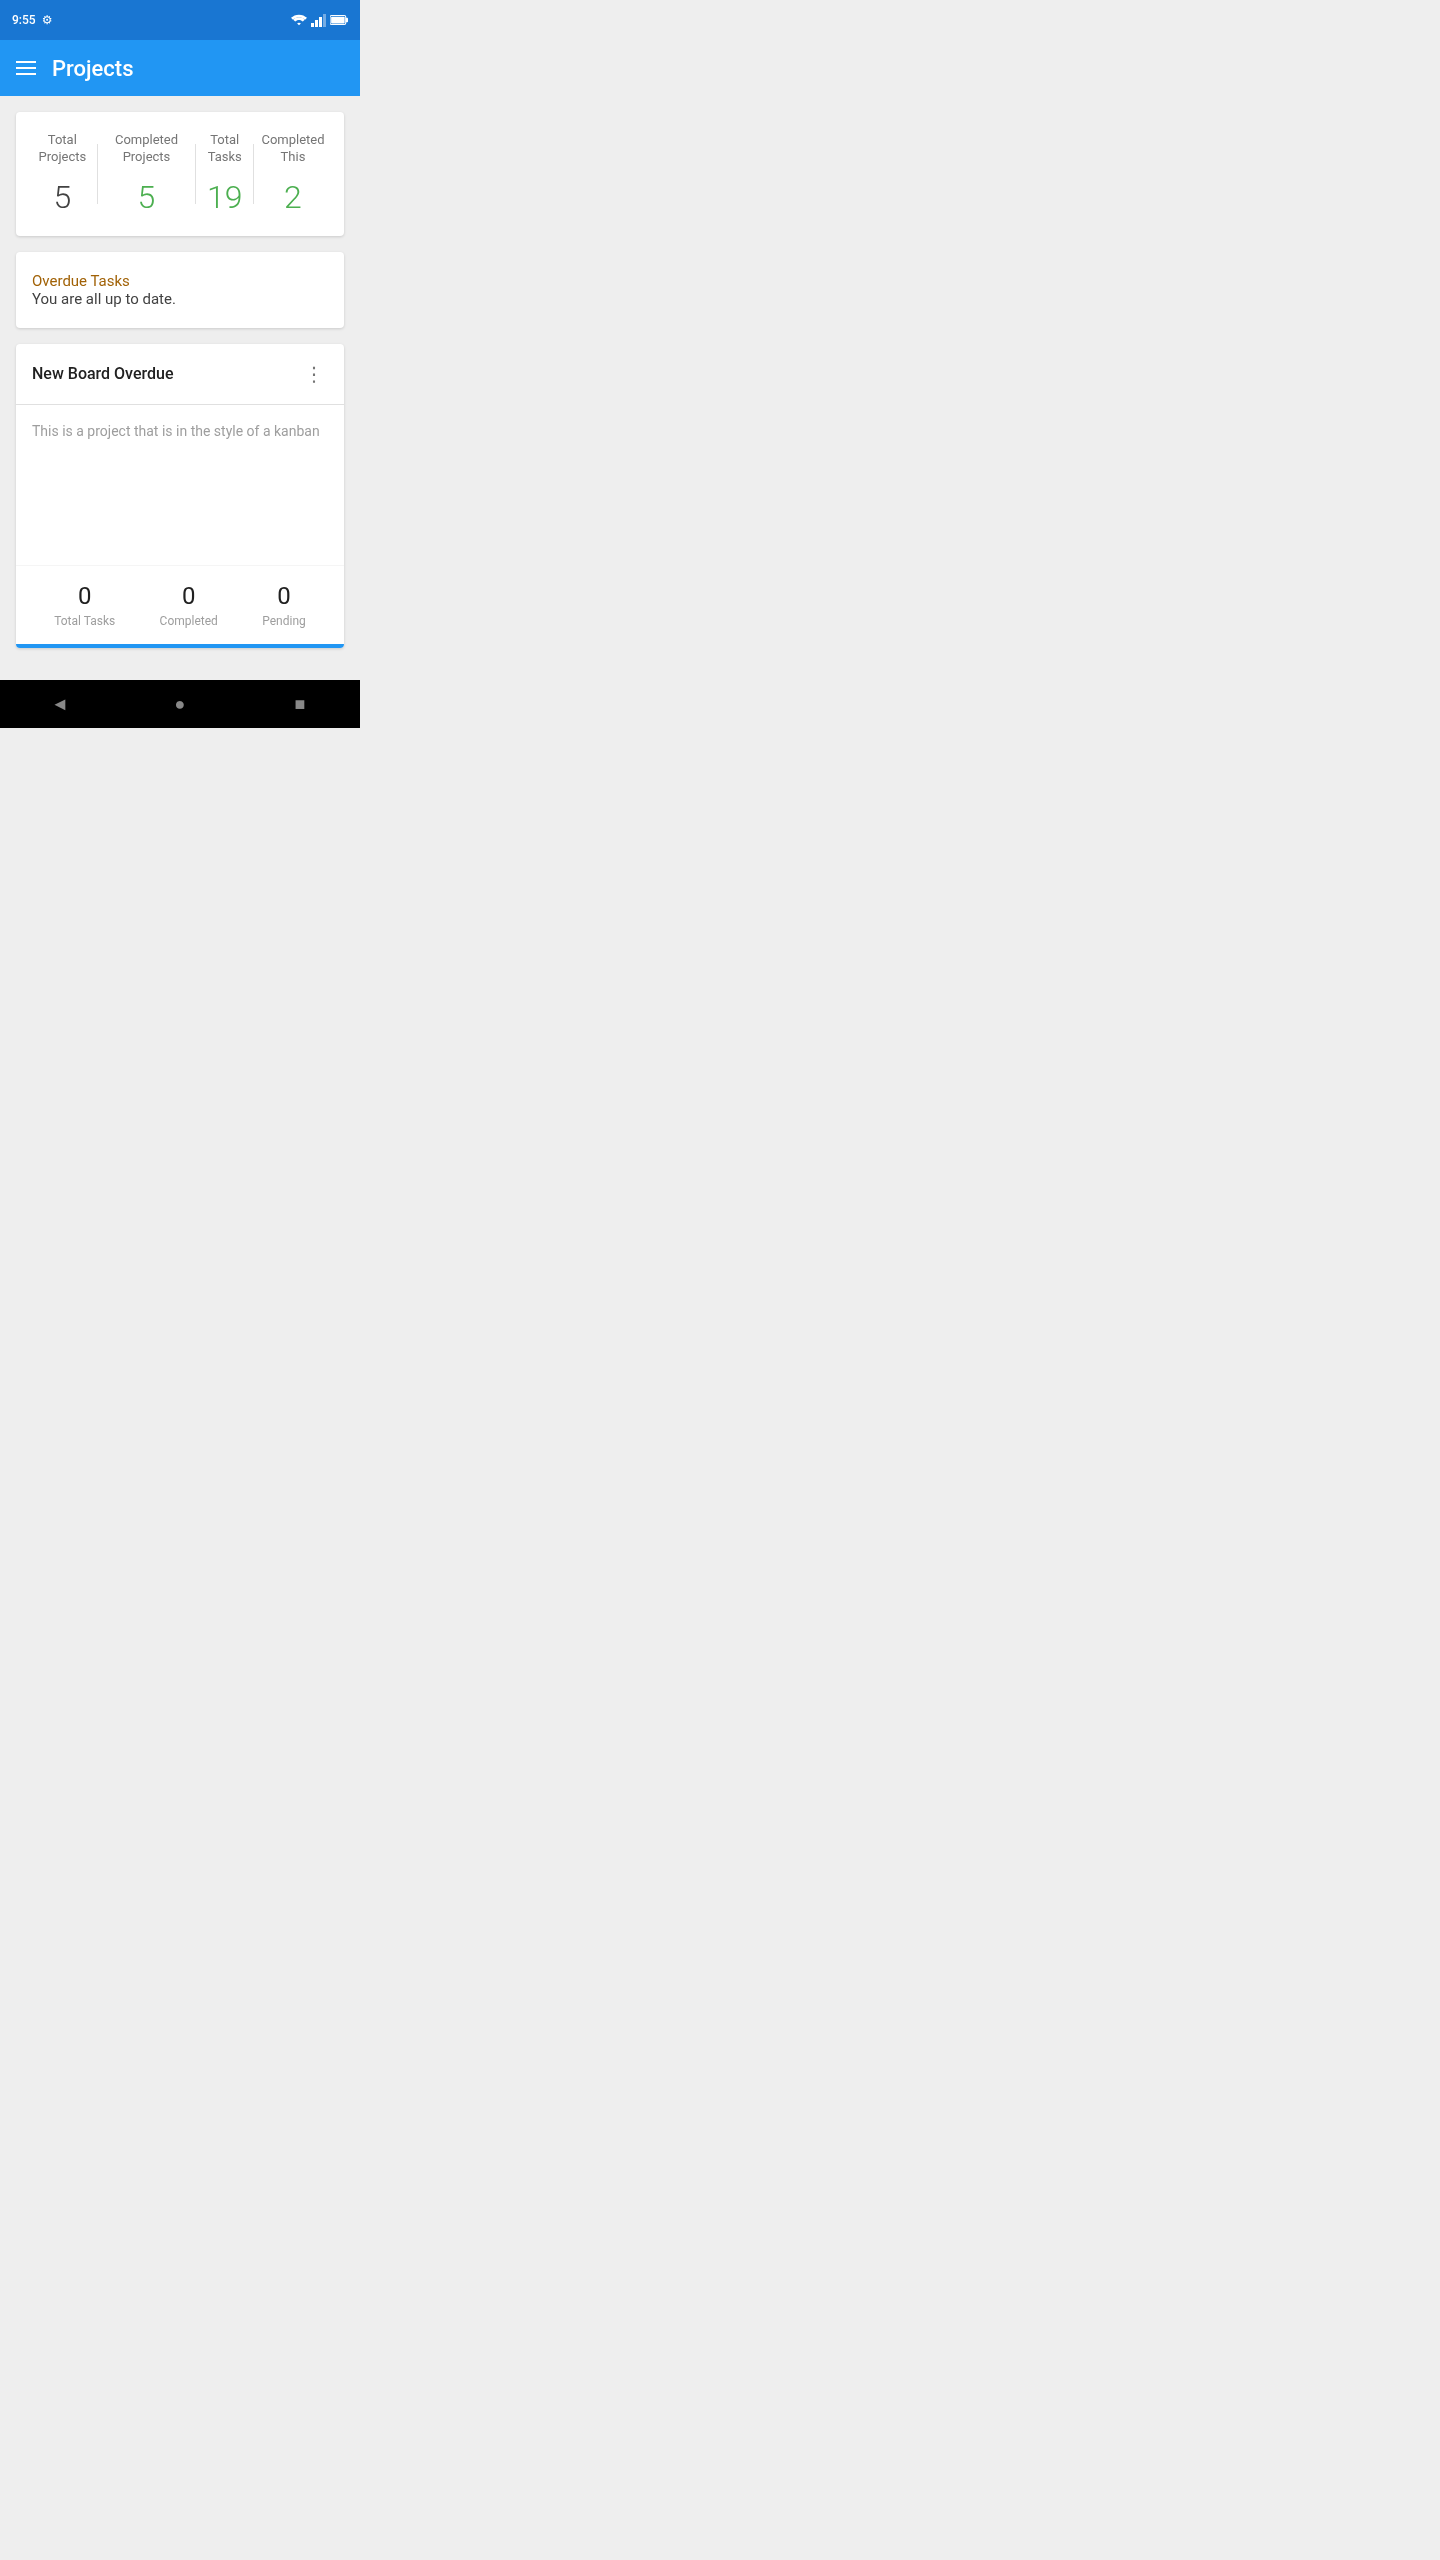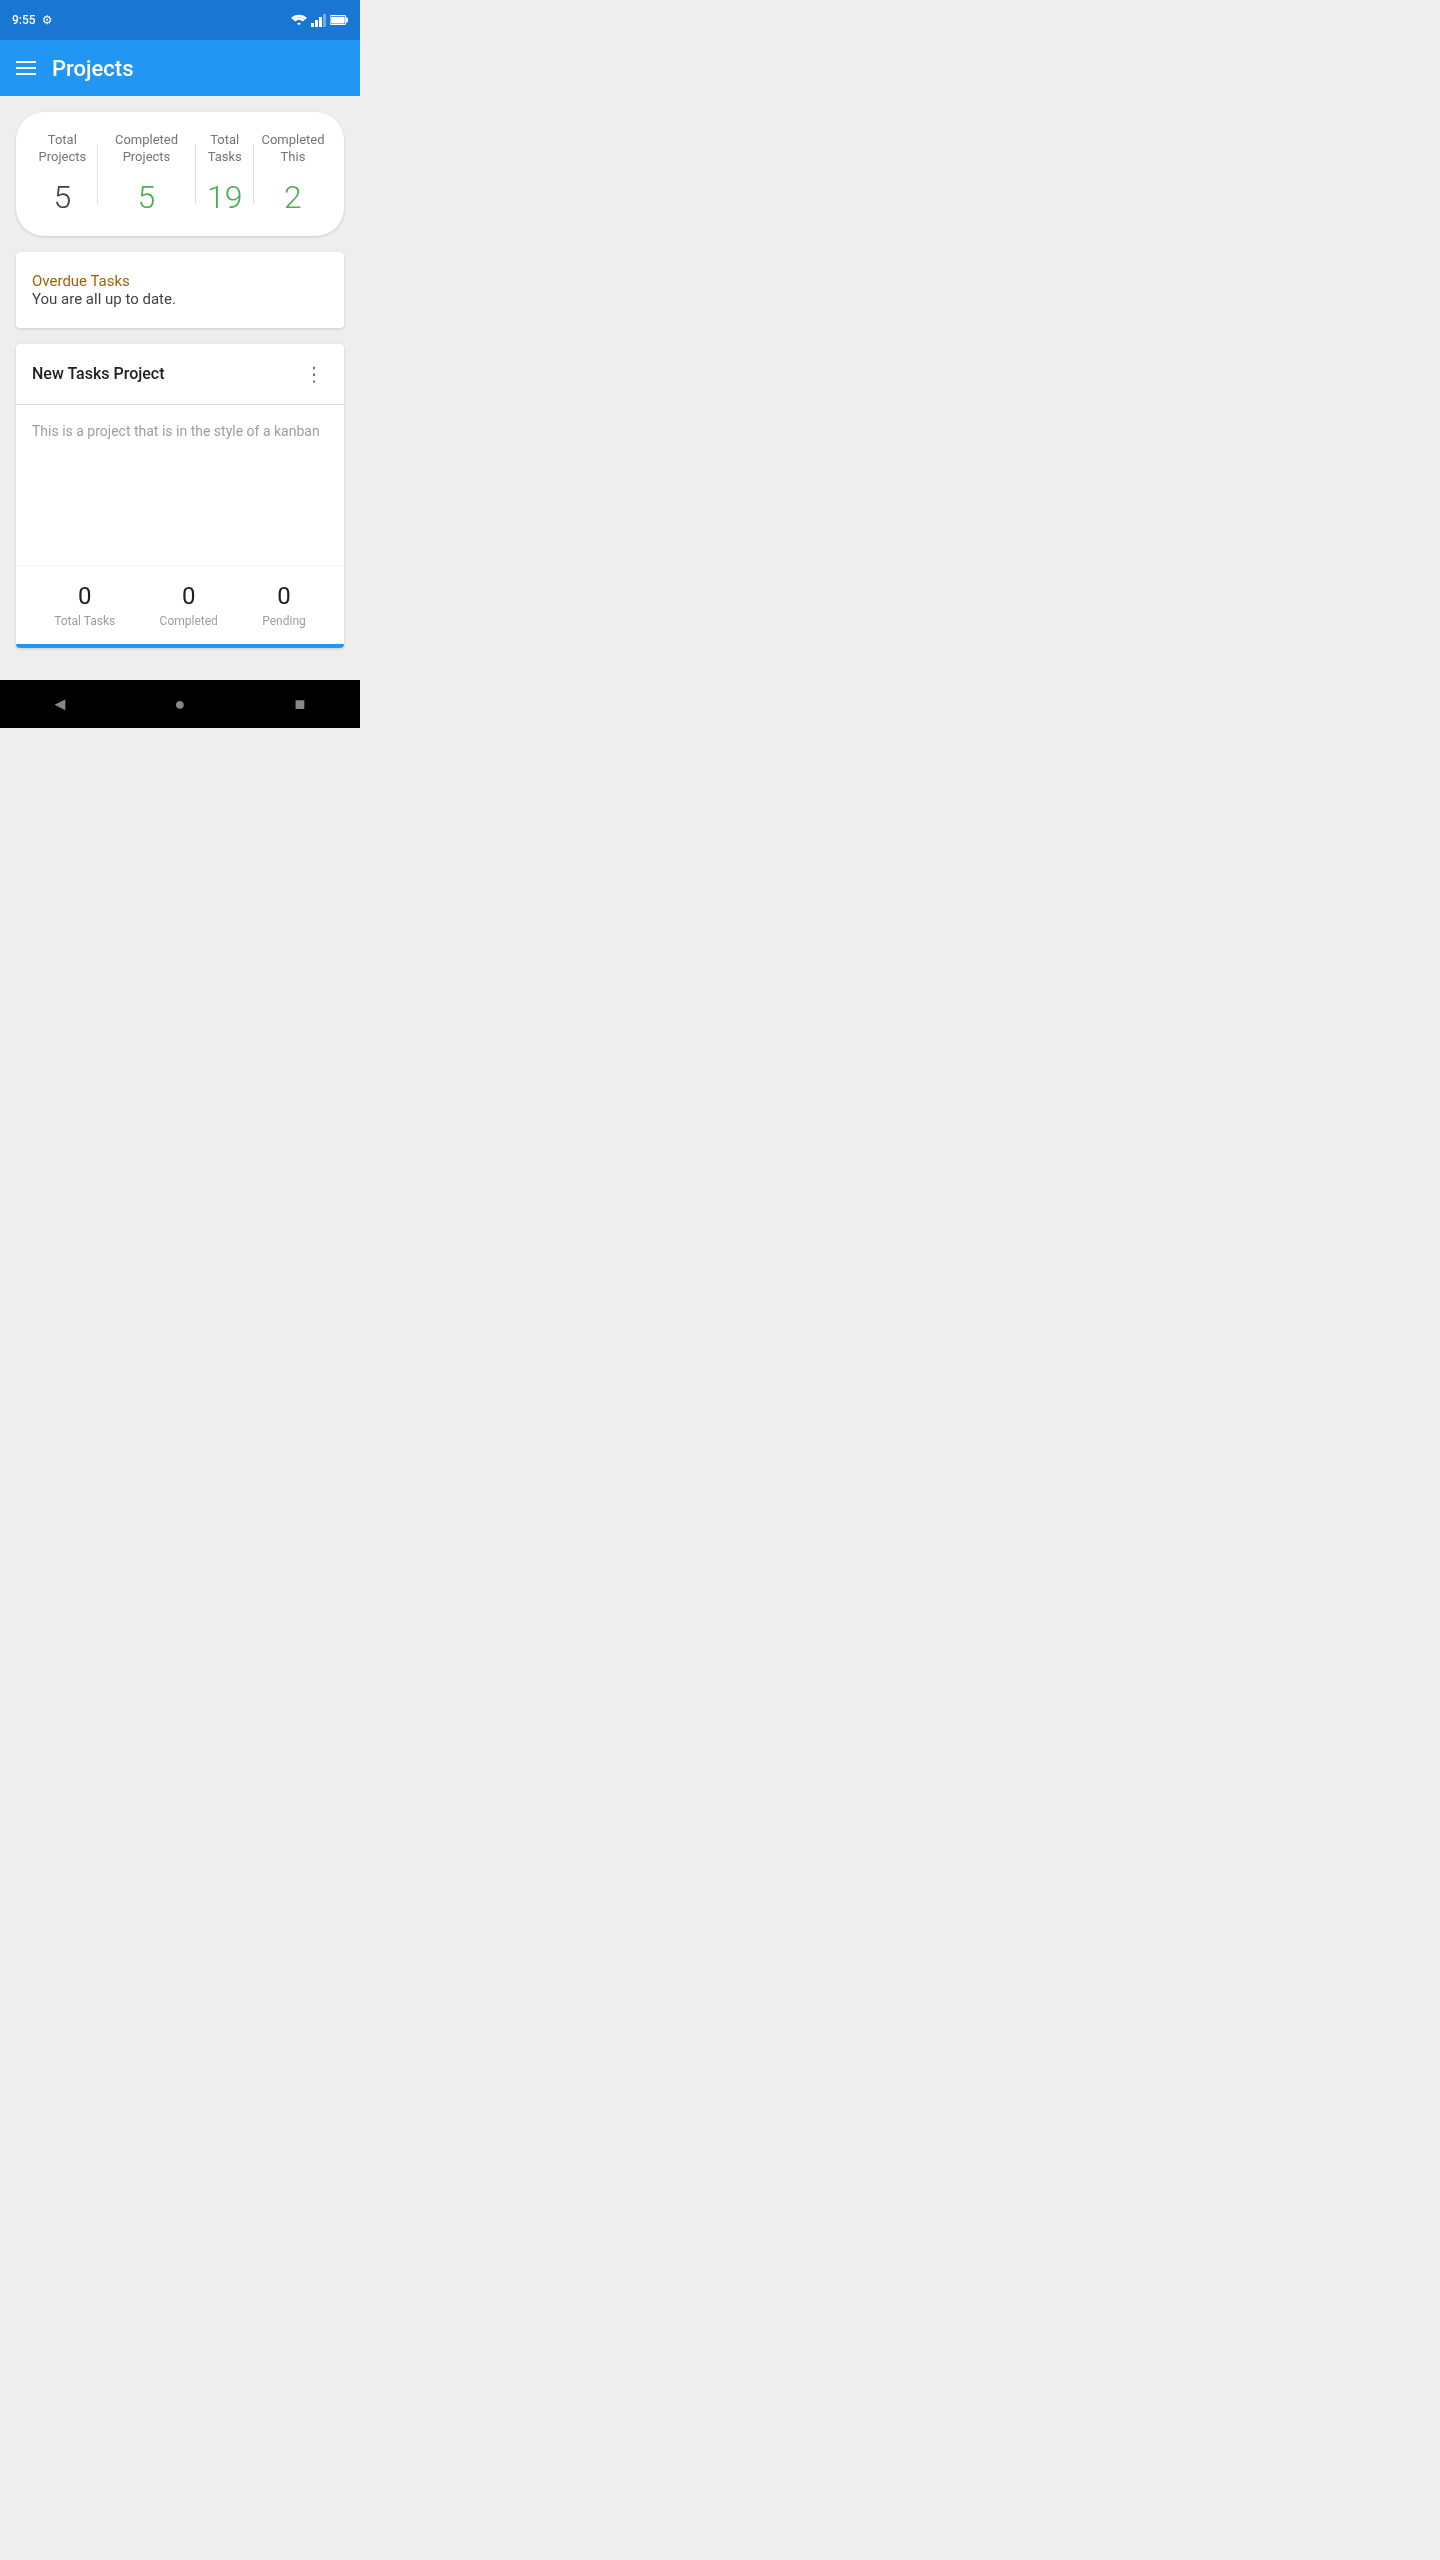--- a/index.html
+++ b/index.html
@@ -90,21 +90,20 @@
       box-shadow: 0 1px 3px rgba(0,0,0,0.15);
       overflow: hidden;
     }
 
     
     .stats-card {
       padding: 20px 12px;
       display: flex;
       justify-content: space-around;
       align-items: center;
-      border-radius: 28px;
     }
 
     .stat-item {
       display: flex;
       flex-direction: column;
       align-items: center;
       text-align: center;
       gap: 12px;
     }
 
@@ -310,21 +309,21 @@
     </div>
   </div>
 
   <div class="card overdue-card">
     <div class="overdue-title">Overdue Tasks</div>
     <div class="overdue-message">You are all up to date.</div>
   </div>
 
   <div class="card project-card">
     <div class="project-card-header">
-      <span class="project-title">New Tasks Project</span>
+      <span class="project-title">New Board Overdue</span>
       <span class="more-icon">⋮</span>
     </div>
     <div class="project-description">This is a project that is in the style of a kanban</div>
     <div class="project-stats">
       <div class="project-stat">
         <span class="project-stat-value">0</span>
         <span class="project-stat-label">Total Tasks</span>
       </div>
       <div class="project-stat">
         <span class="project-stat-value">0</span>

